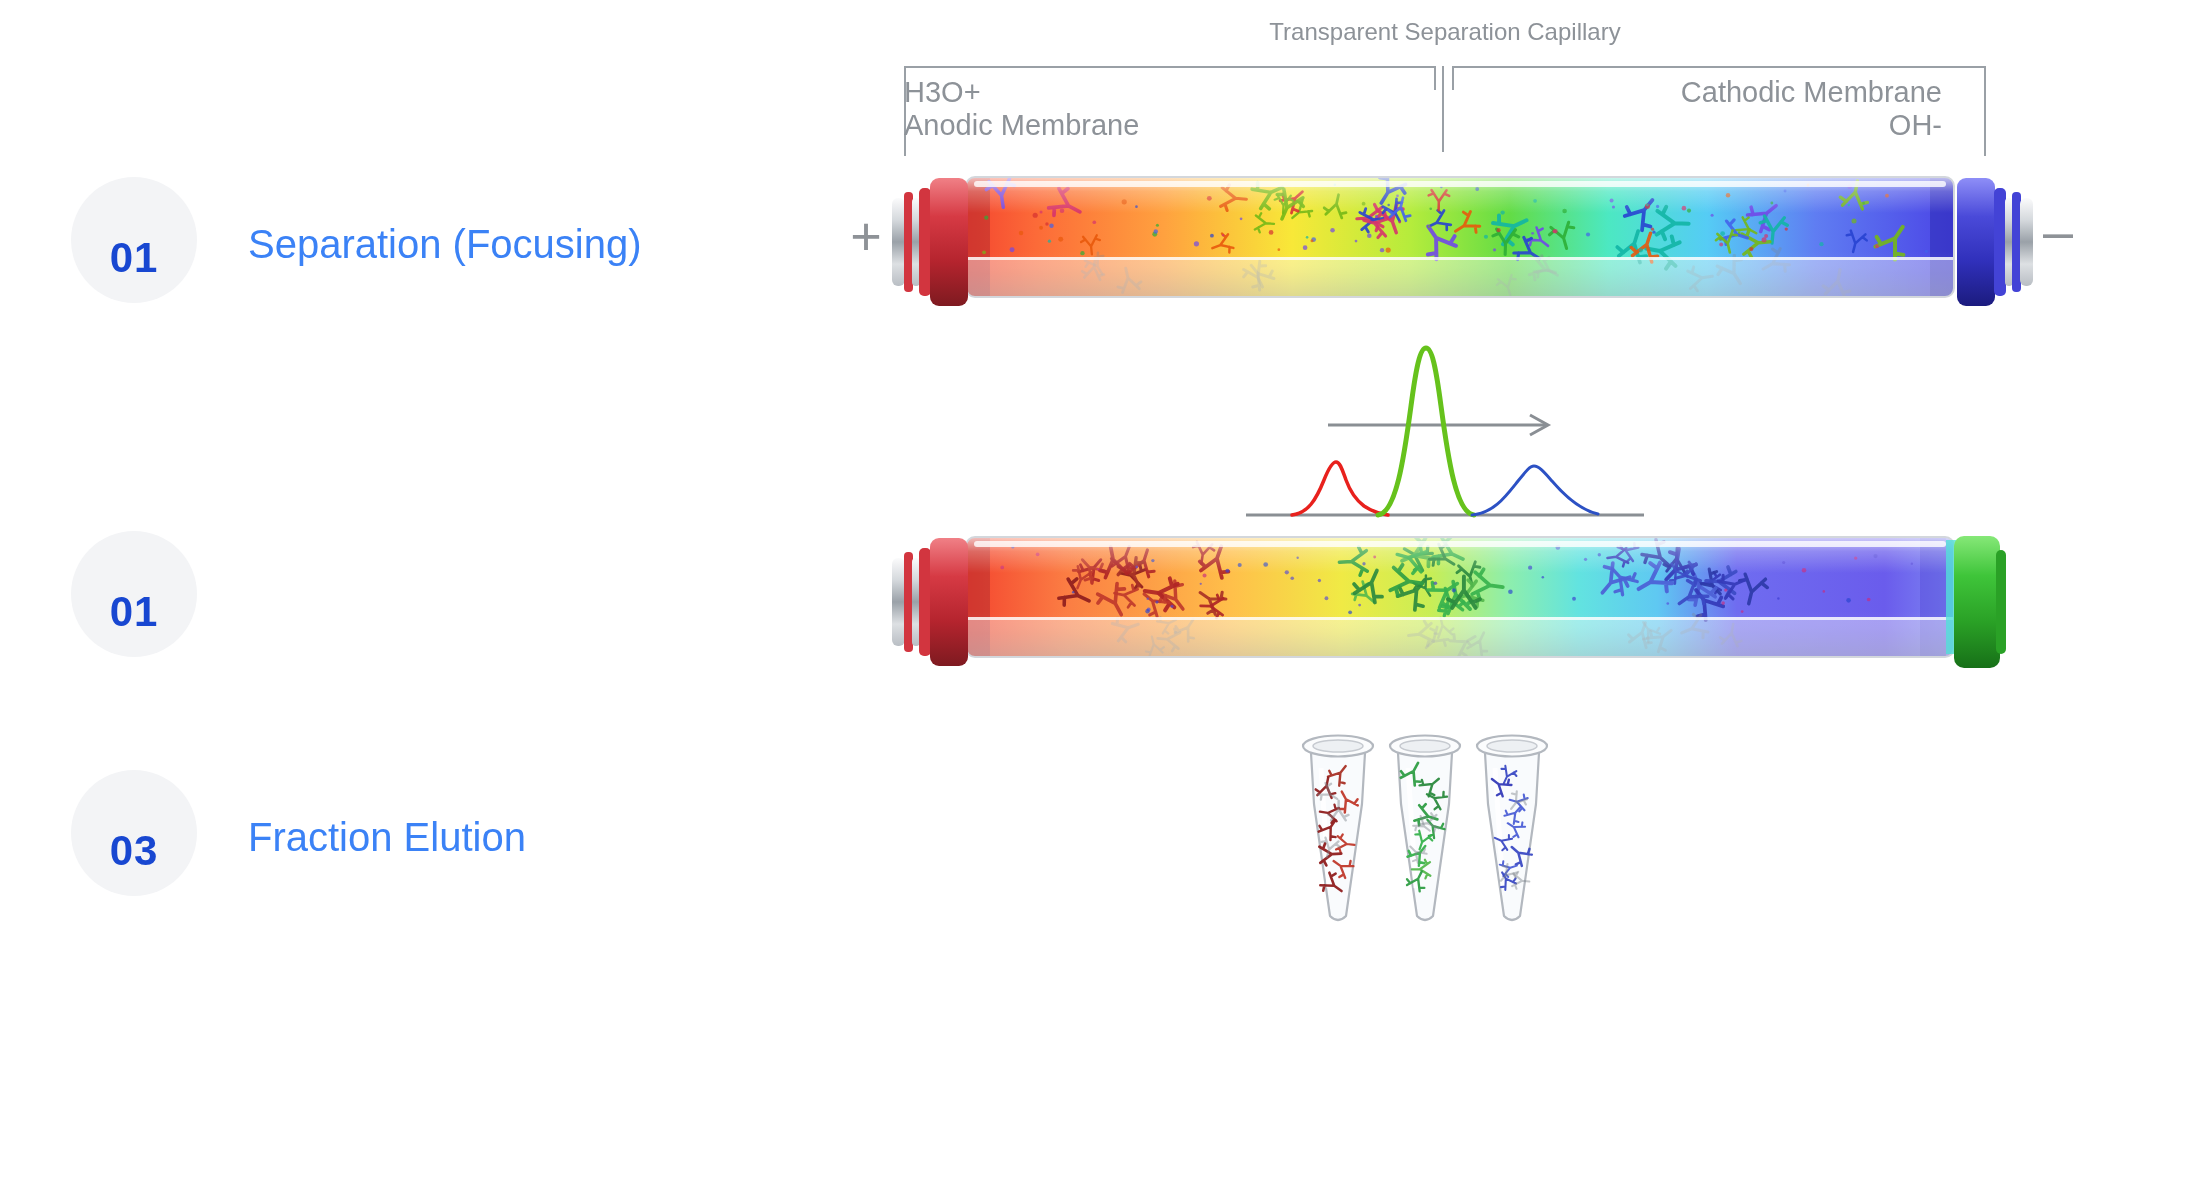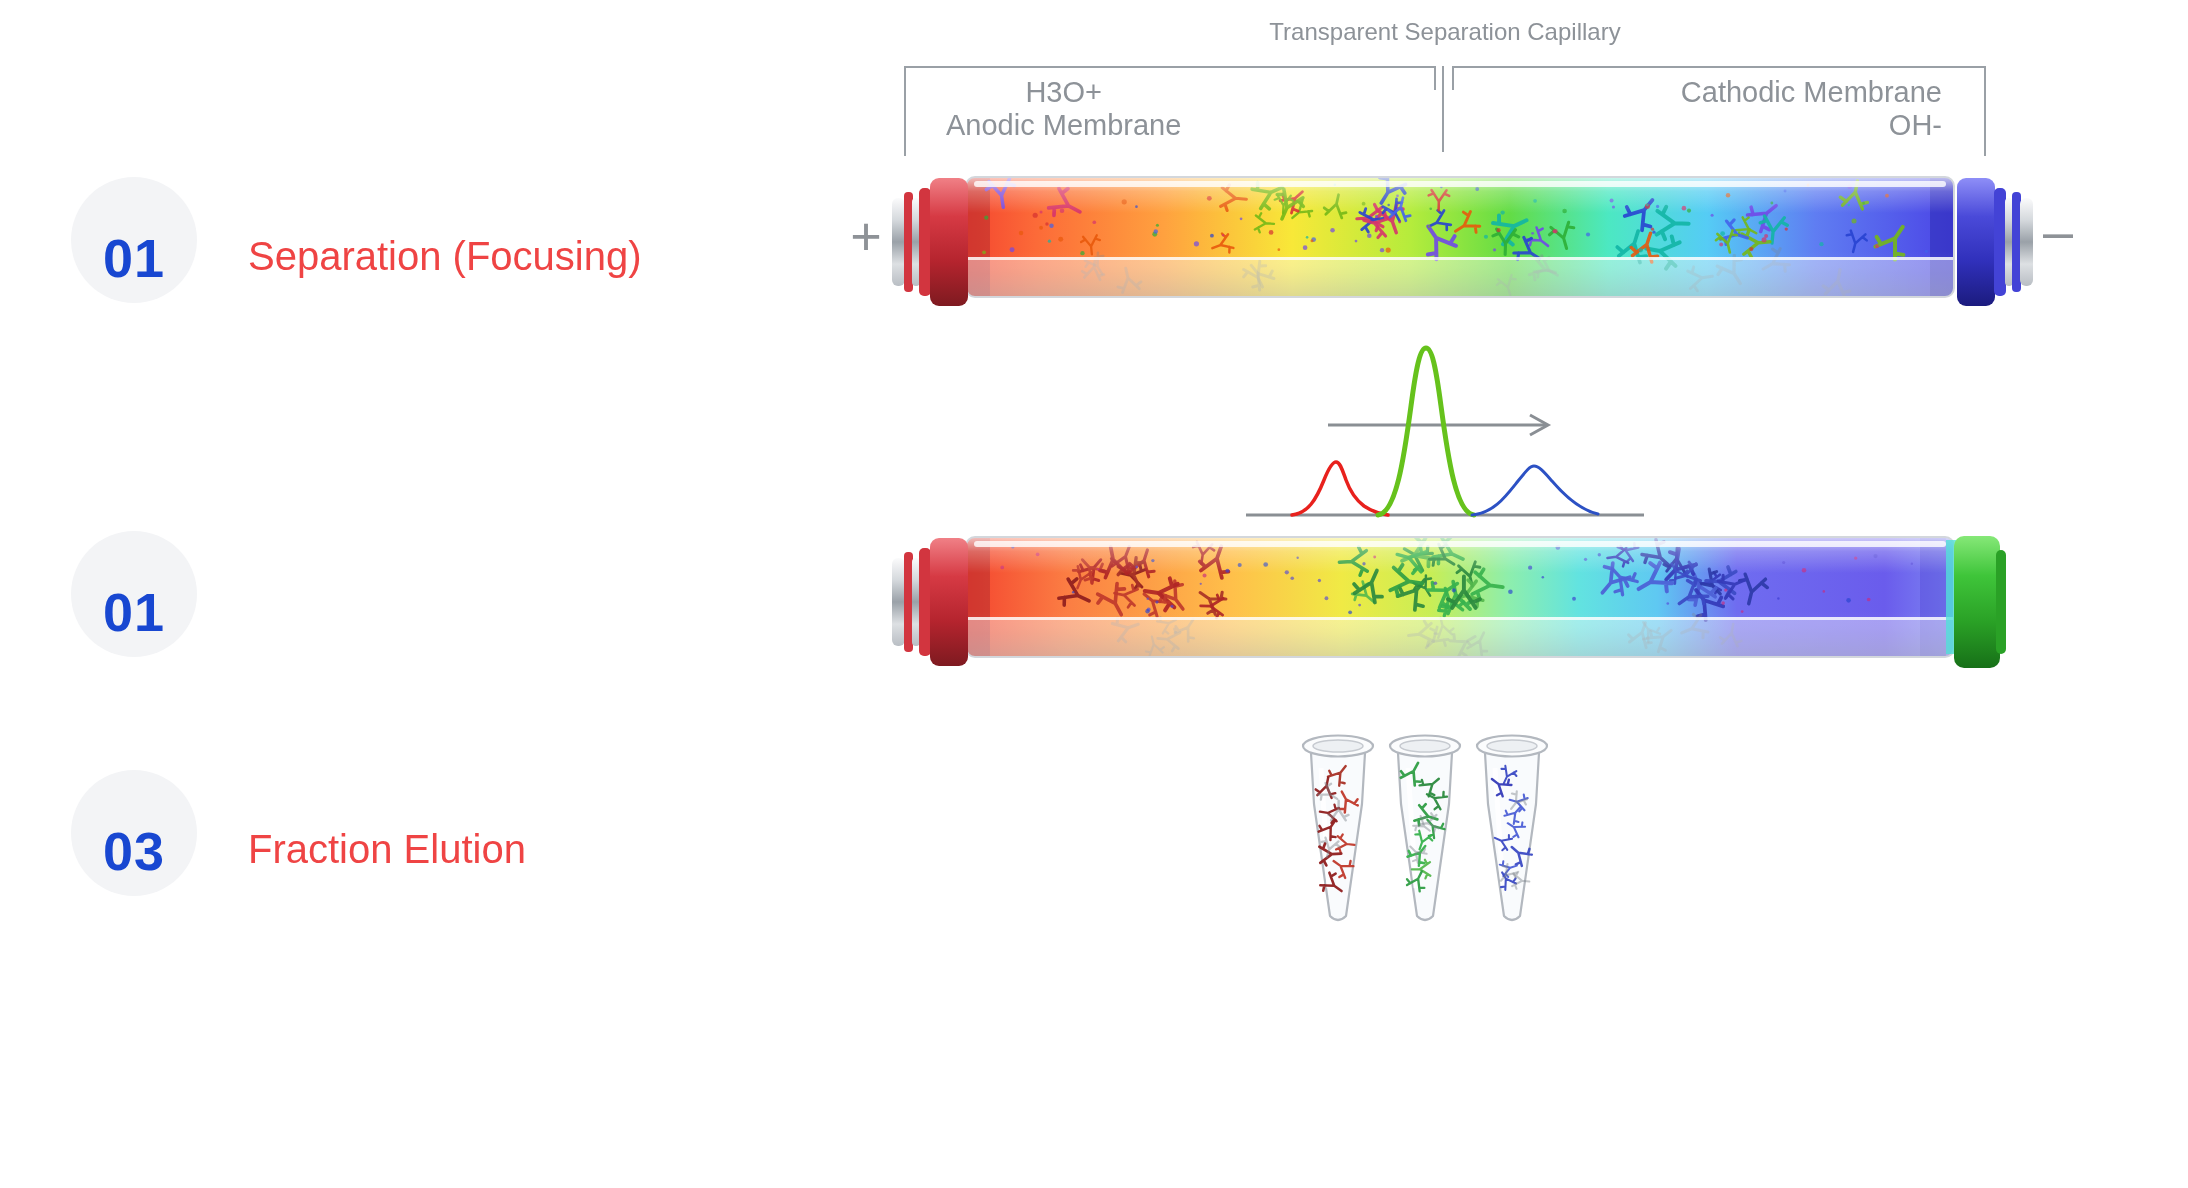--- a/index.html
+++ b/index.html
@@ -10,32 +10,32 @@
   .diagram-title{left:1445px;top:18px;transform:translateX(-50%);
     font-size:24px;color:#8d9298;white-space:nowrap;}
   .bracket-left{left:904px;top:66px;width:530px;height:88px;
     border-top:2px solid #9aa0a6;border-left:2px solid #9aa0a6;}
   .bracket-left::after{content:"";position:absolute;right:0;top:0;width:2px;height:22px;background:#9aa0a6;}
   .bracket-divider{left:1442px;top:66px;width:2px;height:86px;background:#9aa0a6;}
   .bracket-right{left:1452px;top:66px;width:532px;height:88px;
     border-top:2px solid #9aa0a6;border-right:2px solid #9aa0a6;}
   .bracket-right::before{content:"";position:absolute;left:0;top:0;width:2px;height:22px;background:#9aa0a6;}
   .membrane-label{font-size:29px;line-height:33px;color:#8d9298;}
-  .anode-label{left:946px;top:76px;text-align:center;}
+  .anode-label{left:904px;top:76px;text-align:left;}
   .cathode-label{left:1470px;top:76px;width:472px;text-align:right;}
   .electrode{font-size:54px;color:#8e9297;width:60px;height:64px;line-height:62px;text-align:center;}
   .plus-electrode{left:836px;top:205px;}
   .minus-electrode{left:2028px;top:200px;}
   
   .step{position:absolute;left:0;width:700px;height:126px;}
   .step-circle{position:absolute;left:71px;top:0;width:126px;height:126px;border-radius:50%;
     background:#f3f4f6;display:flex;align-items:center;justify-content:center;}
-  .step-num{font-size:54px;font-weight:bold;color:#1847d1;letter-spacing:1px;margin-top:36px;}
-  .step-label{position:absolute;left:248px;top:16px;height:126px;display:flex;align-items:center;
-    font-size:40px;color:#ef4444;white-space:nowrap;}
+  .step-num{font-size:42px;font-weight:bold;color:#1847d1;letter-spacing:1px;margin-top:36px;}
+  .step-label{position:absolute;left:248px;top:4px;height:126px;display:flex;align-items:center;
+    font-size:40px;color:#3b82f6;white-space:nowrap;}
   svg{position:absolute;}
 </style>
 </head>
 <body>
 
 <div class="abs diagram-title">Transparent Separation Capillary</div>
 
 <div class="abs bracket-left"></div>
 <div class="abs bracket-divider"></div>
 <div class="abs bracket-right"></div>

